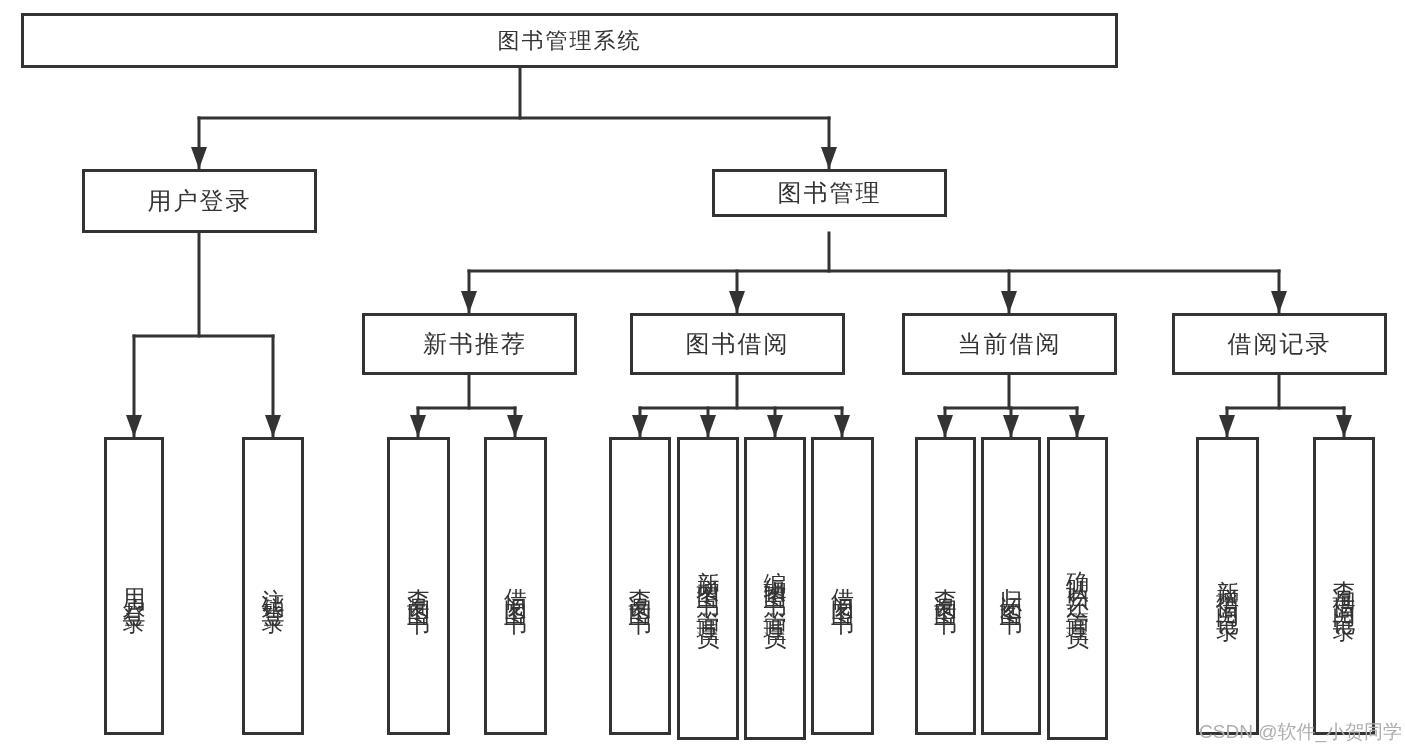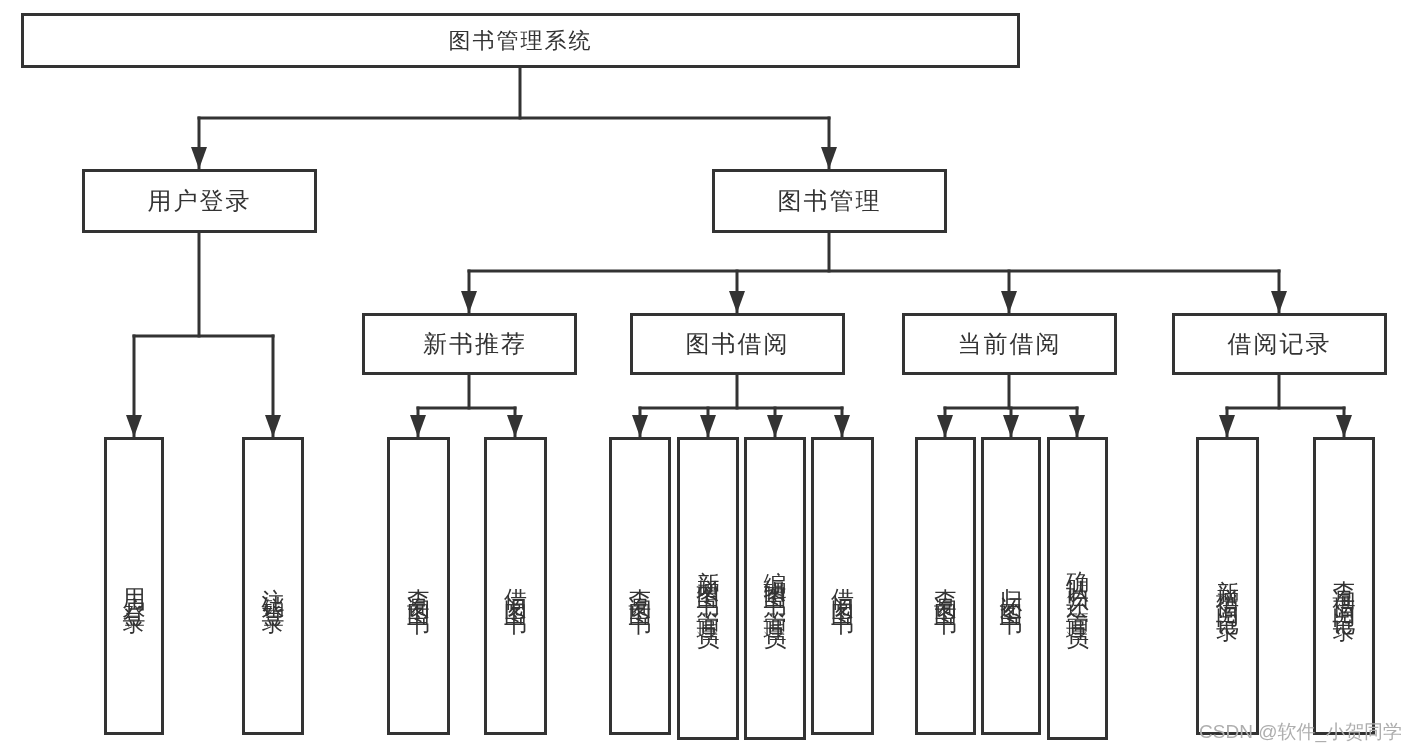--- a/index.html
+++ b/index.html
@@ -112,27 +112,27 @@
       <polyline points="1077,408 1077,437" fill="none" stroke="#333333" stroke-width="3" stroke-linecap="square"></polyline>
       <polygon points="1077,437 1069,415 1085,415" fill="#333333"></polygon>
       <polyline points="1279,375 1279,408" fill="none" stroke="#333333" stroke-width="3" stroke-linecap="square"></polyline>
       <polyline points="1227,408 1344,408" fill="none" stroke="#333333" stroke-width="3" stroke-linecap="square"></polyline>
       <polyline points="1227,408 1227,437" fill="none" stroke="#333333" stroke-width="3" stroke-linecap="square"></polyline>
       <polygon points="1227,437 1219,415 1235,415" fill="#333333"></polygon>
       <polyline points="1344,408 1344,437" fill="none" stroke="#333333" stroke-width="3" stroke-linecap="square"></polyline>
       <polygon points="1344,437 1336,415 1352,415" fill="#333333"></polygon>
     </svg>
   <div id="watermark">CSDN @软件_小贺同学</div>
-<div class="node level-1" style="left: 21px; top: 13px; width: 999px; height: 55px;">
+<div class="node level-1" style="left: 21px; top: 13px; width: 1097px; height: 55px;">
       <span class="node-label">图书管理系统</span>
     </div>
     <div class="node level-2" style="left: 82px; top: 169px; width: 235px; height: 64px;">
       <span class="node-label">用户登录</span>
     </div>
-    <div class="node level-2" style="left: 712px; top: 169px; width: 235px; height: 64px;">
+    <div class="node level-2" style="left: 712px; top: 169px; width: 235px; height: 48px;">
       <span class="node-label">图书管理</span>
     </div>
     <div class="node level-3" style="left: 362px; top: 313px; width: 215px; height: 62px; padding-left: 11px;">
       <span class="node-label">新书推荐</span>
     </div>
     <div class="node level-3" style="left: 902px; top: 313px; width: 215px; height: 62px;">
       <span class="node-label">当前借阅</span>
     </div>
     <div class="node level-3" style="left: 630px; top: 313px; width: 215px; height: 62px;">
       <span class="node-label">图书借阅</span>

